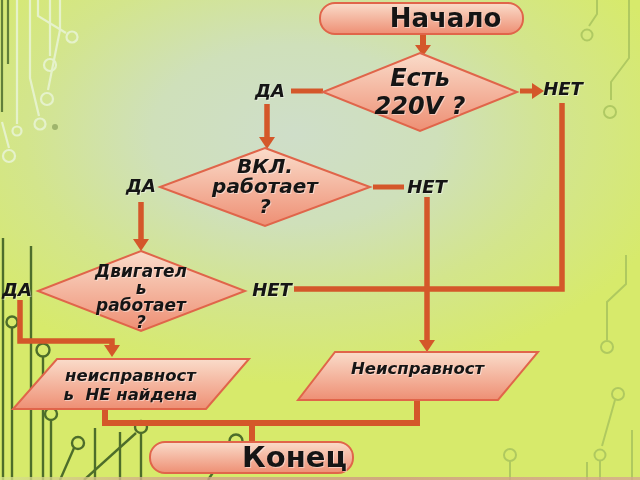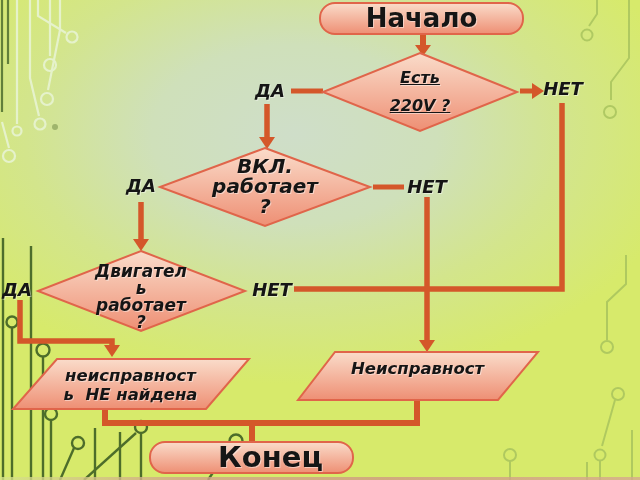--- a/index.html
+++ b/index.html
@@ -10,25 +10,25 @@
       radial-gradient(ellipse 62% 52% at 46% 28%,
         #cfdec9 0%, #cfe0ba 36%, #d3e58c 68%, #d7ea6b 100%);
   }
   .layer{position:absolute; left:0; top:0;}
   .txt{
     position:absolute; color:#151515; font-weight:bold; font-style:italic;
     text-align:center; text-shadow:1px 1px 0 rgba(255,255,255,0.45);
   }
   .txt .line{white-space:pre;}
   .terminator{
-    font-style:normal; display:flex; align-items:center; justify-content:center;
+    font-style:normal; display:flex; align-items:center; justify-content:center;padding-left:24px;
   }
   .start-label{left:320px; top:2px;  width:203px; height:31px; font-size:26px;}
   .end-label  {left:150px; top:441px; width:241px; height:32px; font-size:29px;}
-  .d1{left:340px; top:64px;  width:160px; font-size:16px; line-height:28px;text-decoration:underline;}
+  .d1{left:340px; top:64px;  width:160px; font-size:24px; line-height:28px;}
   .d2{left:185px; top:156px; width:160px; font-size:20px; line-height:20px;}
   .d3{left:66px;  top:263px; width:150px; font-size:17px; line-height:17px;}
   .p1{left:33px;  top:366px; width:195px; font-size:16.5px; line-height:19px;}
   .p2{left:320px; top:359px; width:195px; font-size:16.5px; line-height:19px;}
   .elabel{font-size:18px; width:48px; line-height:20px;font-style:italic;}
   .da1{left:246px; top:81px;}
   .net1{left:539px; top:79px;}
   .da2{left:119px; top:176px; width:44px;}
   .net2{left:403px; top:177px;}
   .da3{left:-5px; top:280px; width:44px;}

